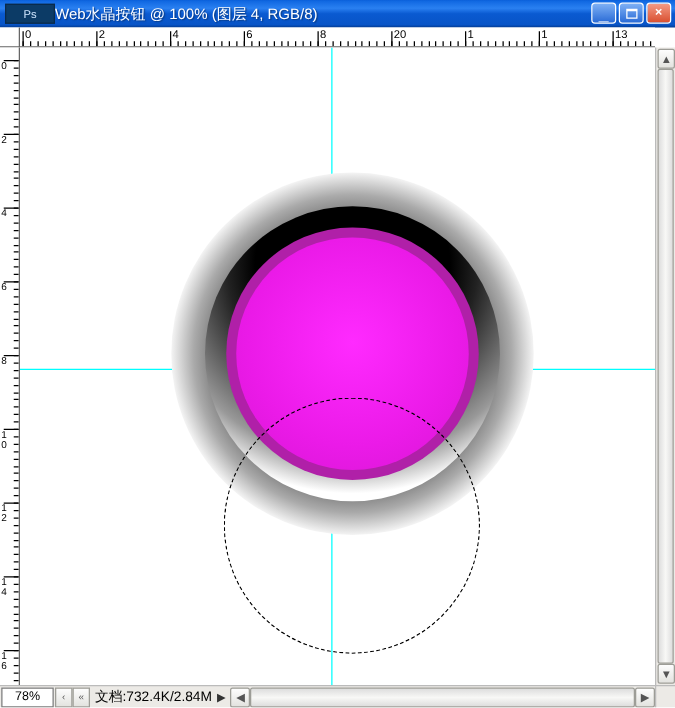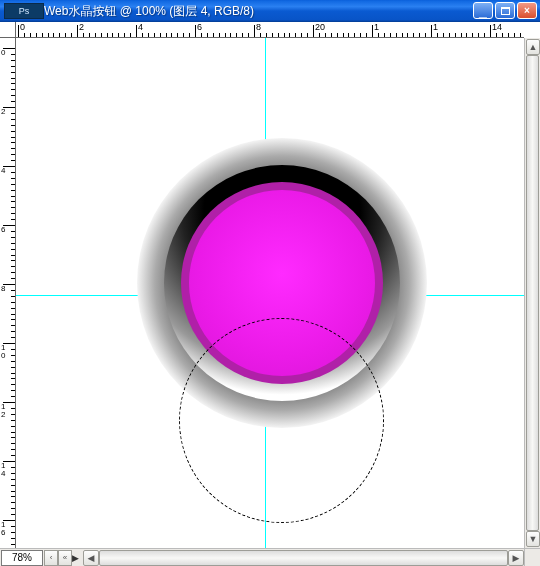--- a/index.html
+++ b/index.html
@@ -235,21 +235,21 @@
     <div class="num" style="left: 181px;">6</div>
     <div class="major" style="left: 238px;"></div>
     <div class="num" style="left: 240px;">8</div>
     <div class="major" style="left: 297px;"></div>
     <div class="num" style="left: 299px;">20</div>
     <div class="major" style="left: 356px;"></div>
     <div class="num" style="left: 358px;">1</div>
     <div class="major" style="left: 415px;"></div>
     <div class="num" style="left: 417px;">1</div>
     <div class="major" style="left: 474px;"></div>
-    <div class="num" style="left: 476px;">14</div>
+    <div class="num" style="left: 476px;">13</div>
     <div class="minor" style="left: 2px;"></div>
     <div class="minor" style="left: 7.9px;"></div>
     <div class="minor" style="left: 13.8px;"></div>
     <div class="minor" style="left: 19.7px;"></div>
     <div class="minor" style="left: 25.6px;"></div>
     <div class="minor" style="left: 31.5px;"></div>
     <div class="minor" style="left: 37.4px;"></div>
     <div class="minor" style="left: 43.3px;"></div>
     <div class="minor" style="left: 49.2px;"></div>
     <div class="minor" style="left: 55.1px;"></div>
@@ -476,20 +476,23 @@
   <div class="sb-thumb"></div>
   <div class="sb-btn sb-down">
       <span>▼</span>
     </div>
 </div>
 
 <div class="scrollbar-h">
   <div class="zoom-box">78%</div>
   <div class="sb-h-nav">‹</div>
   <div class="sb-h-nav">«</div>
+  <span class="doc-label">
+    <span>文档:</span><span>732.4K/2.84M</span>
+  </span>
   <span style="font-size:9px;color:#333;">▶</span>
   <div class="sb-h-track">
     <div class="sb-btn sb-h-left">
         <span>◀</span>
       </div>
     <div class="sb-h-thumb"></div>
     <div class="sb-btn sb-h-right">
         <span>▶</span>
       </div>
   </div>

